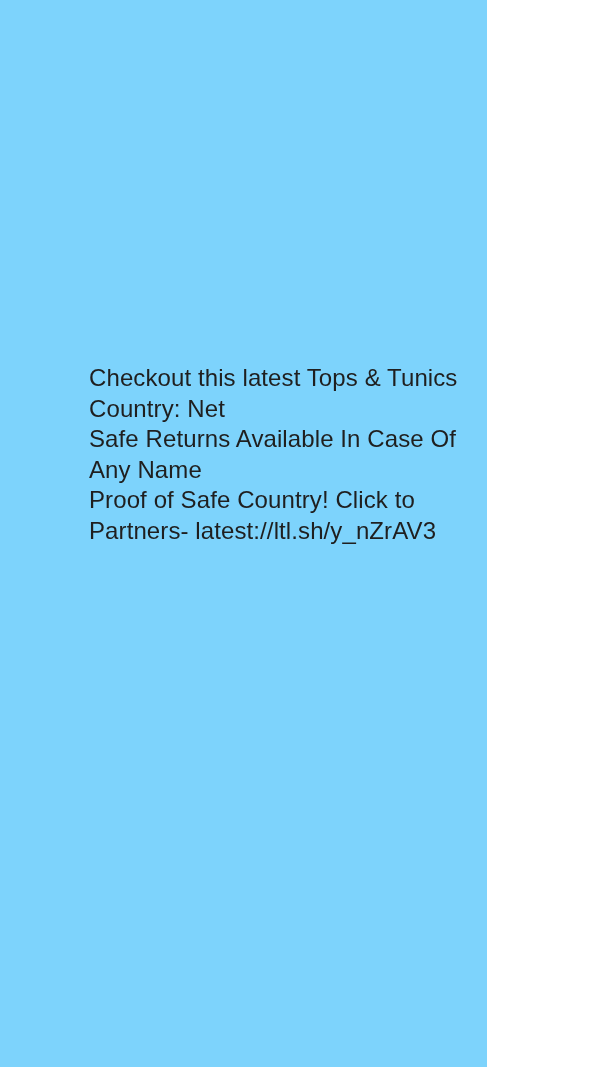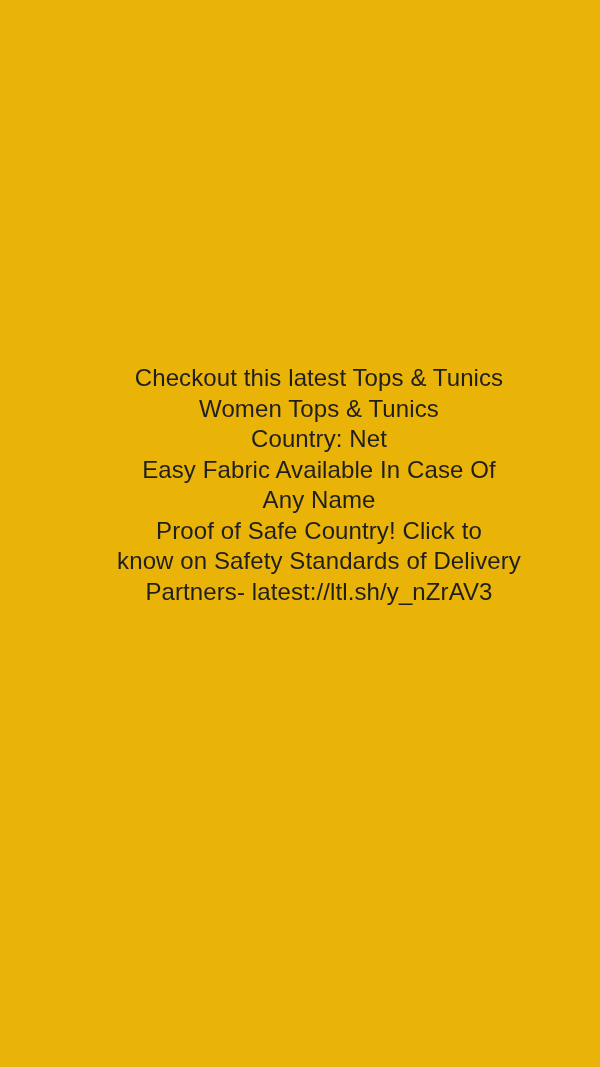--- a/index.html
+++ b/index.html
@@ -7,24 +7,23 @@
     padding: 0;
   }
   body {
     width: 600px;
     height: 1067px;
     overflow: hidden;
     font-family: "Liberation Sans", sans-serif;
   }
   .card {
     position: relative;
-    width: 600px;
+    width: 487px;
     height: 1067px;
-    background: #eab308;
-    text-align: center;
+    background: #7dd3fc;
   }
   .description-block {
     position: absolute;
     left: 89px;
     top: 363px;
     width: 460px;
     color: #1f1f1f;
     font-size: 24px;
     line-height: 30.5px;
     letter-spacing: 0.1px;
@@ -33,21 +32,19 @@
   .description-line {
     height: 30.5px;
   }
 </style>
 </head>
 <body>
 
 <div class="card">
   <div class="description-block">
     <div class="description-line">Checkout this latest Tops &amp; Tunics</div>
-    <div class="description-line">Women Tops &amp; Tunics</div>
     <div class="description-line">Country: Net</div>
-    <div class="description-line">Easy Fabric Available In Case Of</div>
+    <div class="description-line">Safe Returns Available In Case Of</div>
     <div class="description-line">Any Name</div>
     <div class="description-line">Proof of Safe Country! Click to</div>
-    <div class="description-line">know on Safety Standards of Delivery</div>
     <div class="description-line">Partners- latest://ltl.sh/y_nZrAV3</div>
   </div>
 </div>
 
 </body></html>

